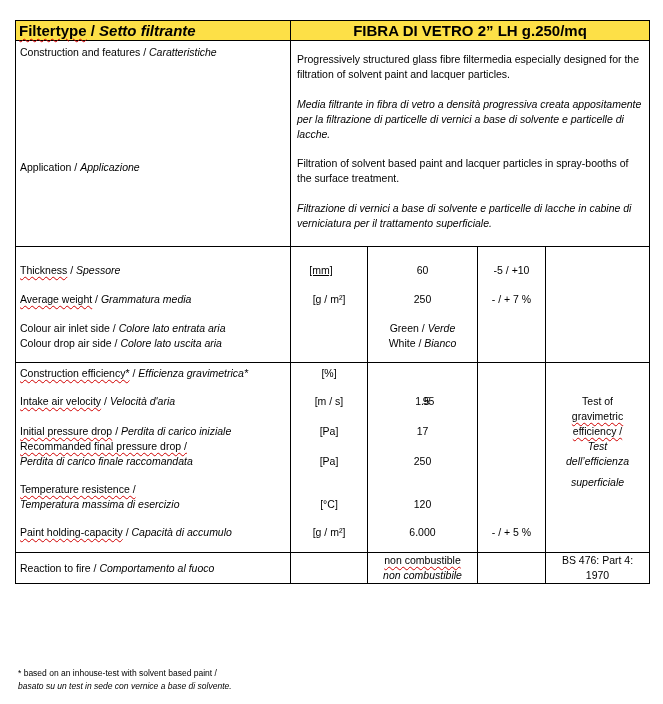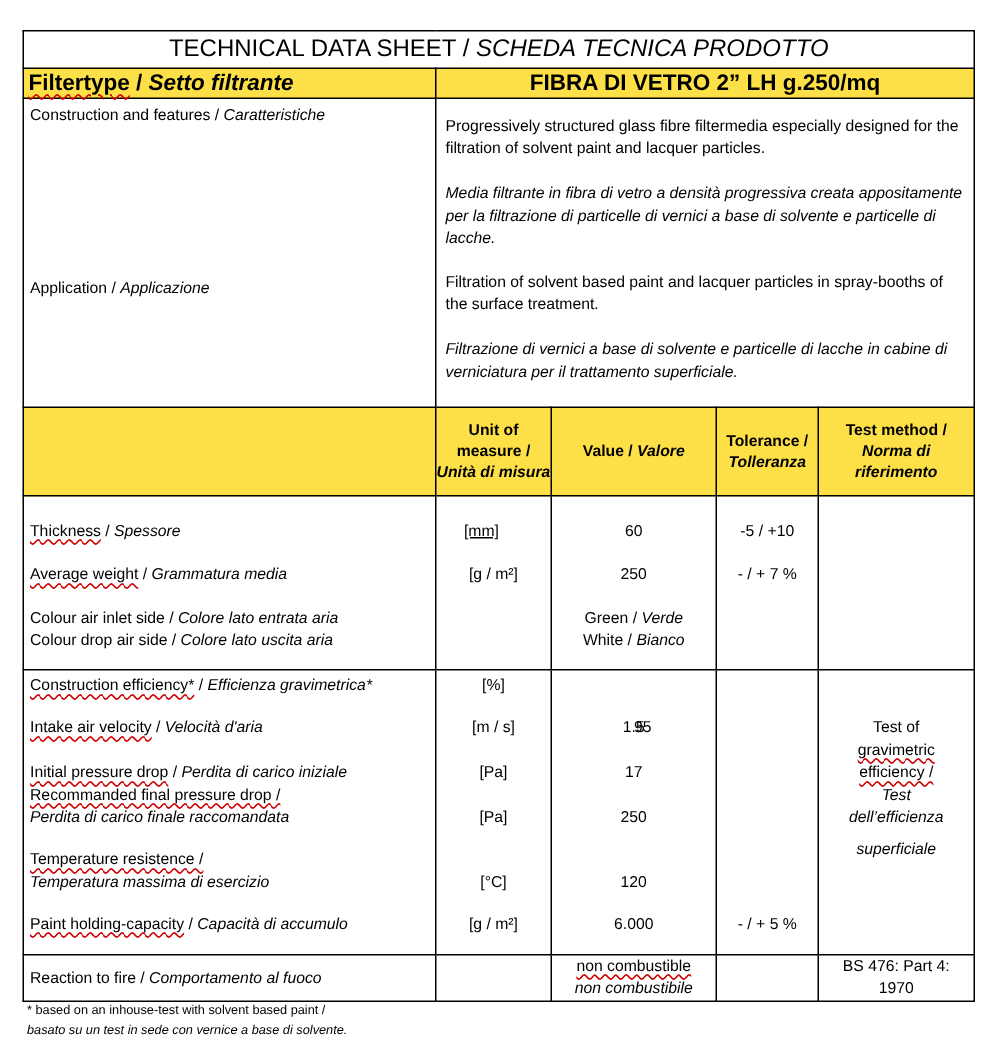--- a/index.html
+++ b/index.html
@@ -33,51 +33,39 @@
   <table>
     <colgroup>
       <col style="width:275px">
       <col style="width:77px">
       <col style="width:110px">
       <col style="width:68px">
       <col style="width:104px">
     </colgroup>
 
     <tbody>
-        <tr>
-      <td colspan="5" class="title">
-        <span>TECHNICAL DATA SHEET</span><span> / </span><i>SCHEDA TECNICA PRODOTTO</i>
-      </td>
-    </tr>
 
     <tr class="ftype grey">
       <td class="lbl"><span class="sq">Filtertype</span><span> / </span><i>Setto filtrante</i></td>
       <td colspan="4" class="val">FIBRA DI VETRO 2” LH g.250/mq</td>
     </tr>
 
     <tr>
       <td class="desc-left">
         <div><span>Construction and features</span> / <i>Caratteristiche</i></div>
         <div class="p2"><span>Application</span> / <i>Applicazione</i></div>
       </td>
       <td colspan="4" class="desc-right">
         <p>Progressively structured glass fibre filtermedia especially designed for the filtration of solvent paint and lacquer particles.</p>
         <p class="gap" style="font-style:italic;">Media filtrante in fibra di vetro a densità progressiva creata appositamente per la filtrazione di particelle di vernici a base di solvente e particelle di lacche.</p>
         <p>Filtration of solvent based paint and lacquer particles in spray-booths of the surface treatment.</p>
         <p style="font-style:italic;margin-bottom:0;">Filtrazione di vernici a base di solvente e particelle di lacche in cabine di verniciatura per il trattamento superficiale.</p>
       </td>
     </tr>
 
-    <tr class="hdr grey">
-      <td></td>
-      <td><span>Unit of measure /</span><br><i>Unità di misura</i></td>
-      <td><span>Value /</span> <i>Valore</i></td>
-      <td><span>Tolerance /</span><br><i>Tolleranza</i></td>
-      <td><span>Test method /</span><br><i>Norma di riferimento</i></td>
-    </tr>
 
     <tr class="grp">
       <td style="height:115px;position:relative;">
         <div class="abs" style="left:4px;top:16px;"><span class="sq">Thickness</span> / <i>Spessore</i></div>
         <div class="abs" style="left:4px;top:45px;"><span class="sq">Average weight</span> / <i>Grammatura media</i></div>
         <div class="abs" style="left:4px;top:74px;"><span>Colour air inlet side</span> / <i>Colore lato entrata aria</i></div>
         <div class="abs" style="left:4px;top:89px;"><span>Colour drop air side</span> / <i>Colore lato uscita aria</i></div>
       </td>
       <td class="c" style="position:relative;">
         <div class="abs" style="left:0;right:16px;top:16px;text-decoration:underline;">[mm]</div>

